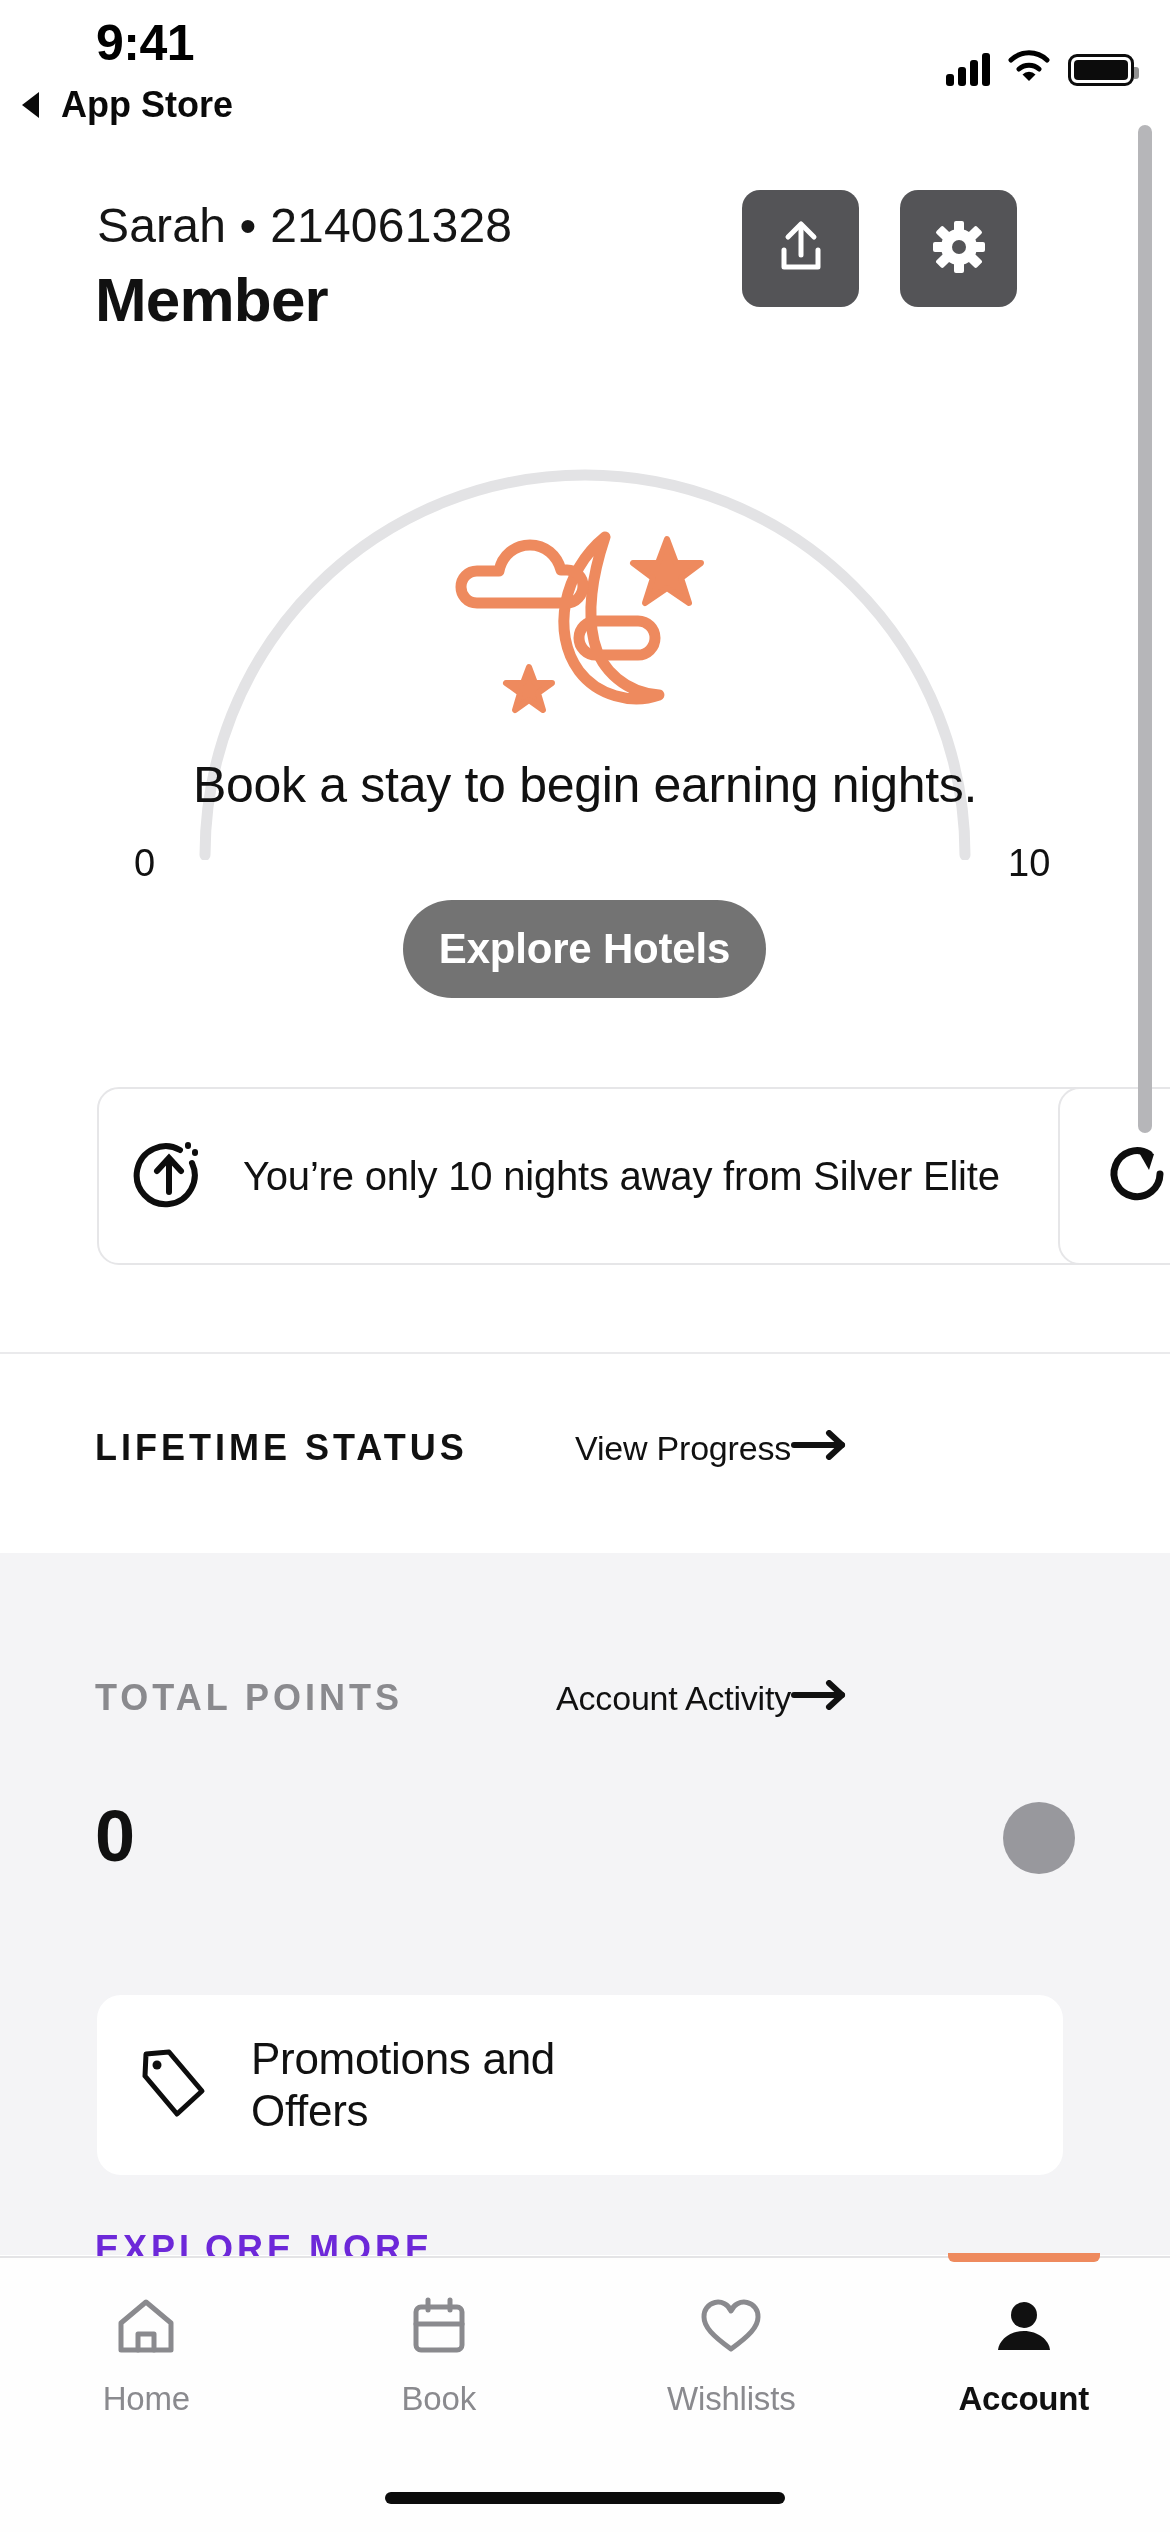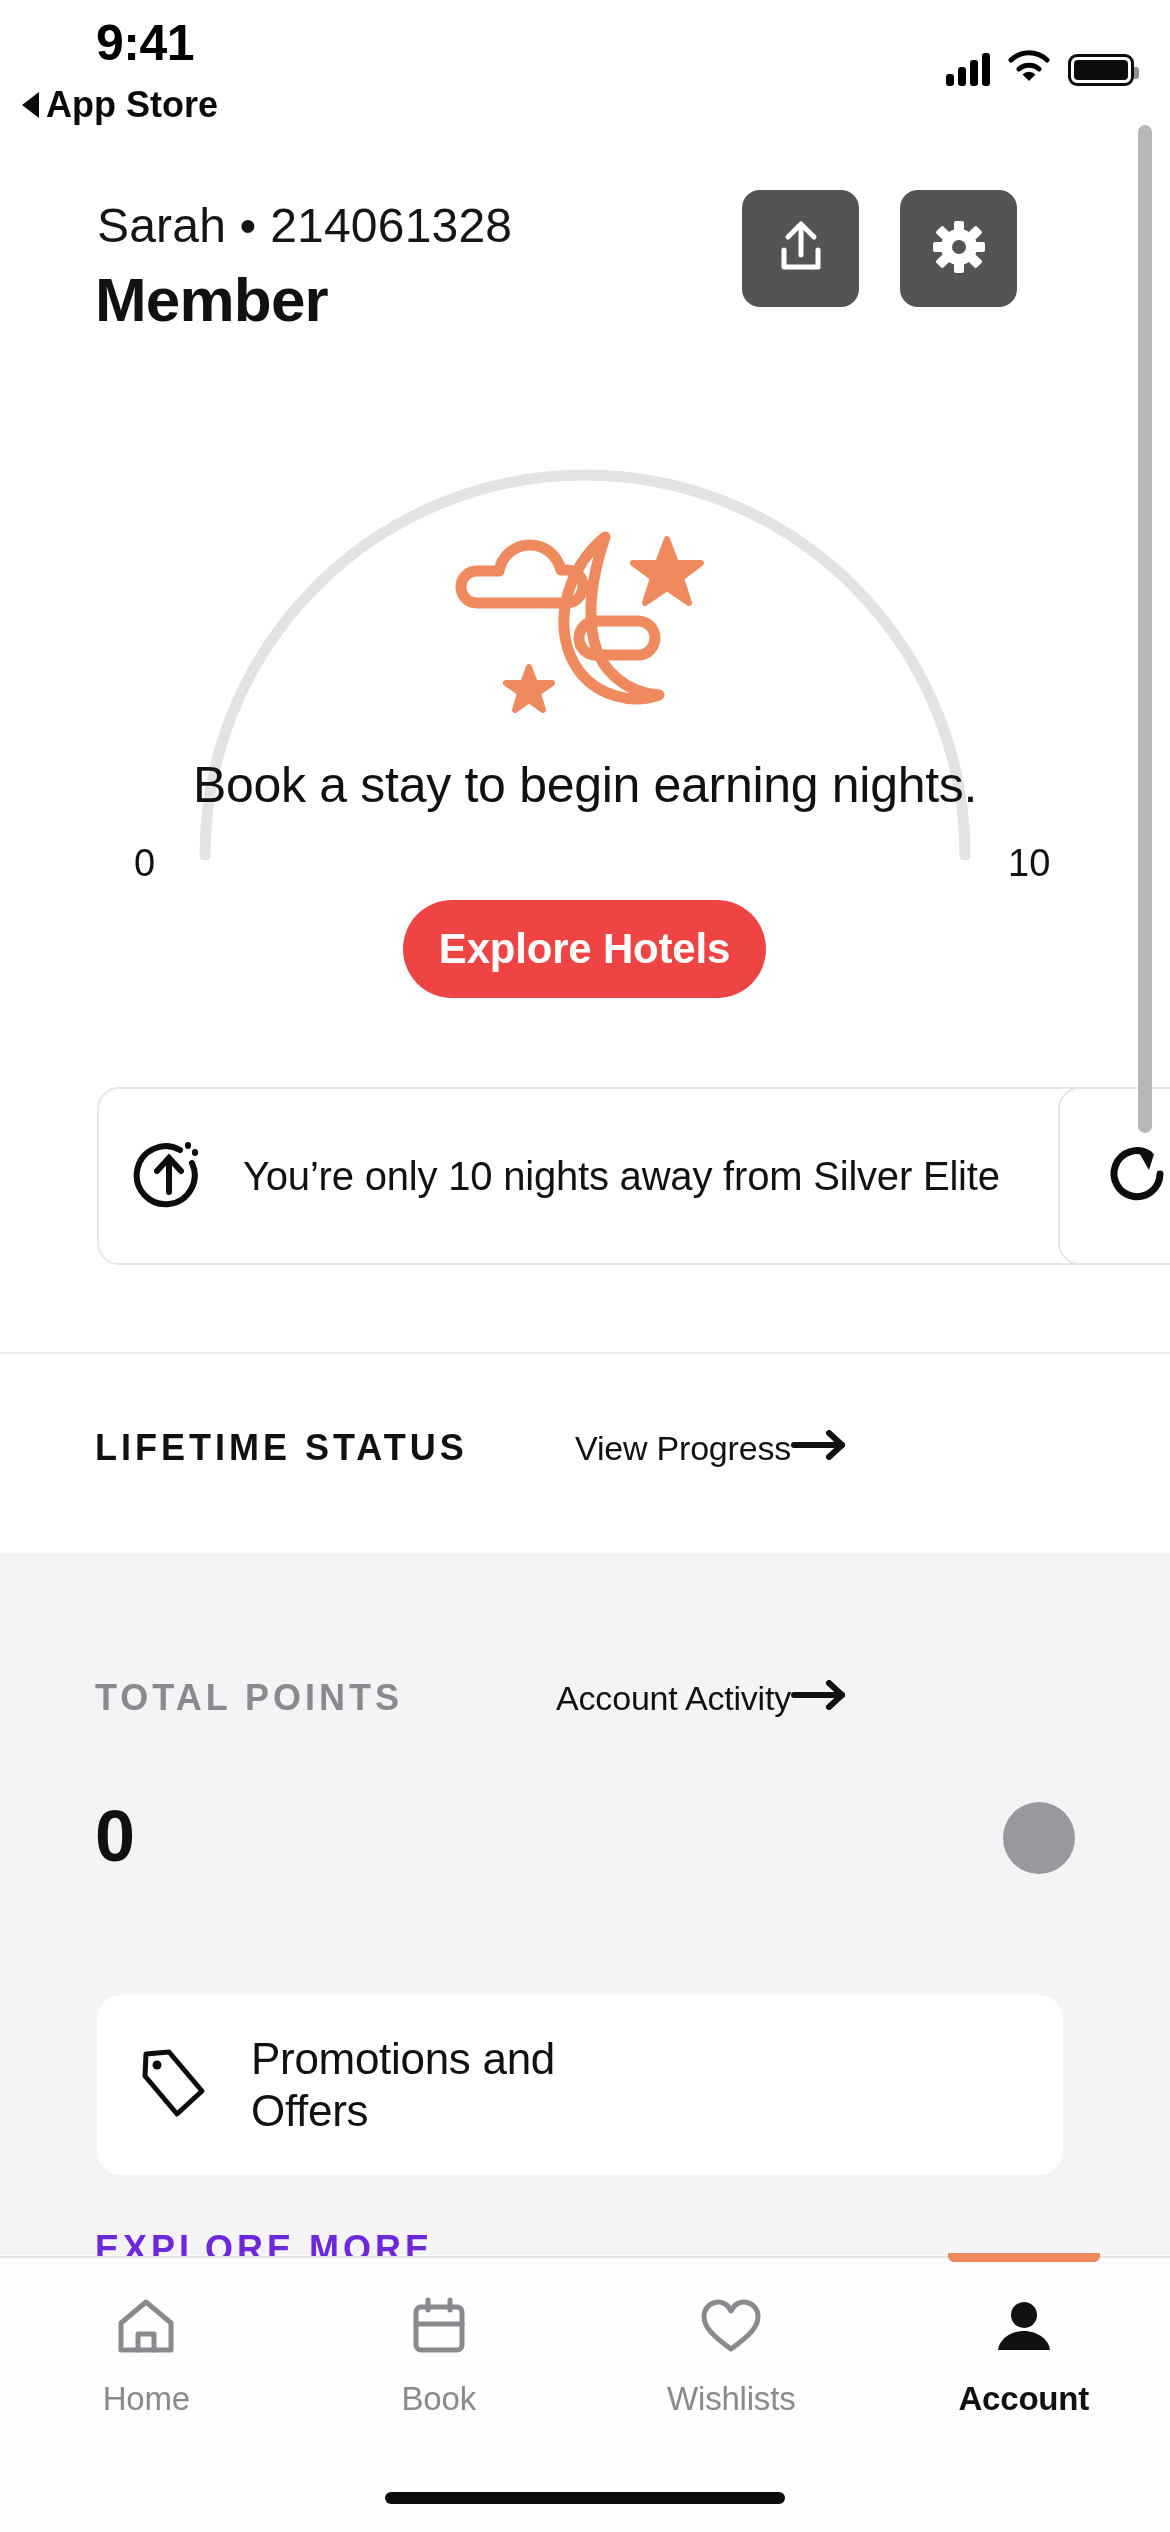--- a/index.html
+++ b/index.html
@@ -14,21 +14,21 @@
   }
 
   
   .statusbar { position:absolute; top:0; left:0; width:1170px; height:128px; }
   .sb-time {
     position:absolute; left:0; top:14px; width:290px; text-align:center;
     font-size:50px; font-weight:700; letter-spacing:-0.5px; color:#000;
   }
   .sb-back {
     position:absolute; left:22px; top:84px;
-    display:flex; align-items:center; gap:7px;
+    display:flex; align-items:center; gap:22px;
     font-size:36px; font-weight:600; color:#0A0A0A;
   }
   .sb-back .tri {
     width:0;height:0;border-top:13px solid transparent;border-bottom:13px solid transparent;
     border-right:17px solid #0A0A0A;
   }
   .sb-right { position:absolute; right:36px; top:48px; display:flex; align-items:flex-end; gap:17px; }
   .bars { display:flex; align-items:flex-end; gap:4px; height:34px; }
   .bars i { display:block; width:8px; background:#000; border-radius:3px; }
   .bars i:nth-child(1){height:12px}.bars i:nth-child(2){height:19px}
@@ -58,21 +58,21 @@
   .g-label { position:absolute; font-size:38px; color:#111; top:842px; }
   .g-label.min { left:134px; }
   .g-label.max { left:1008px; }
   .moon { position:absolute; left:455px; top:525px; }
   .g-head {
     position:absolute; left:185px; top:755px; width:800px; text-align:center;
     font-size:50px; line-height:1.22; color:#111; letter-spacing:-.3px;
   }
   .cta {
     position:absolute; left:403px; top:900px; width:363px; height:98px;
-    background:#ef4444; border-radius:49px; color:#fff;
+    background:#737373; border-radius:49px; color:#fff;
     font-size:42px; font-weight:700; display:flex; align-items:center; justify-content:center;
     letter-spacing:-.2px;
   }
 
   
   .carousel { position:absolute; top:1087px; left:0; width:1170px; height:180px; }
   .c-card {
     position:absolute; top:0; height:178px; background:#fff;
     border:2px solid #E6E6E8; border-radius:22px;
     display:flex; align-items:center;

